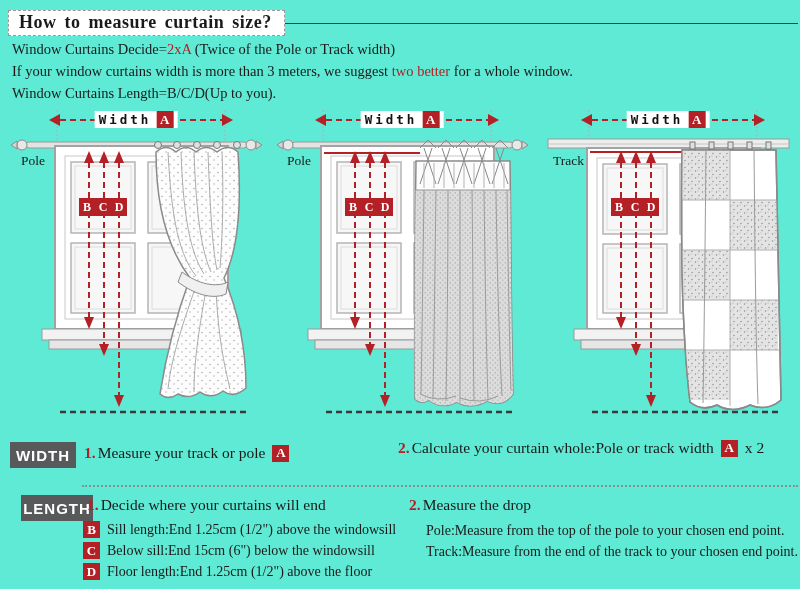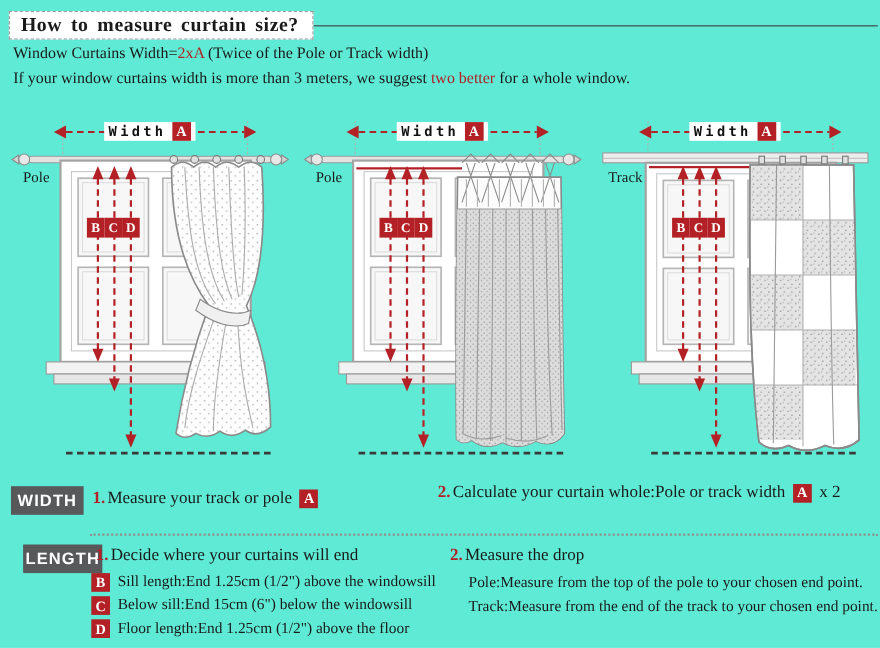--- a/index.html
+++ b/index.html
@@ -64,22 +64,23 @@
 </style>
 </head>
 <body>
 
 <div class="page">
 
   <div class="title-line"></div>
   <div class="title-box">How to measure curtain size?</div>
 
   <div class="intro">
-    <div><span>Window Curtains Width=</span><span class="red-bold">2xA</span><span> (Twice of the Pole or Track width)</span></div>
+    <div><span>Window Curtains Decide=</span><span class="red-bold">2xA</span><span> (Twice of the Pole or Track width)</span></div>
     <div><span>If your window curtains width is more than 3 meters, we suggest </span><span class="red-bold">two better</span><span> for a whole window.</span></div>
+    <div>Window Curtains Length=B/C/D(Up to you).</div>
   </div>
 
   <div class="diagrams">
 
     <div class="diagram d1">
       <svg width="256" height="324" viewBox="0 0 256 324">
         <defs>
           <pattern id="spkA" width="8" height="8" patternUnits="userSpaceOnUse">
             <circle cx="2" cy="2.5" r="0.7" fill="#9a9a9a"></circle>
               <circle cx="6" cy="6" r="0.7" fill="#a5a5a5"></circle>

